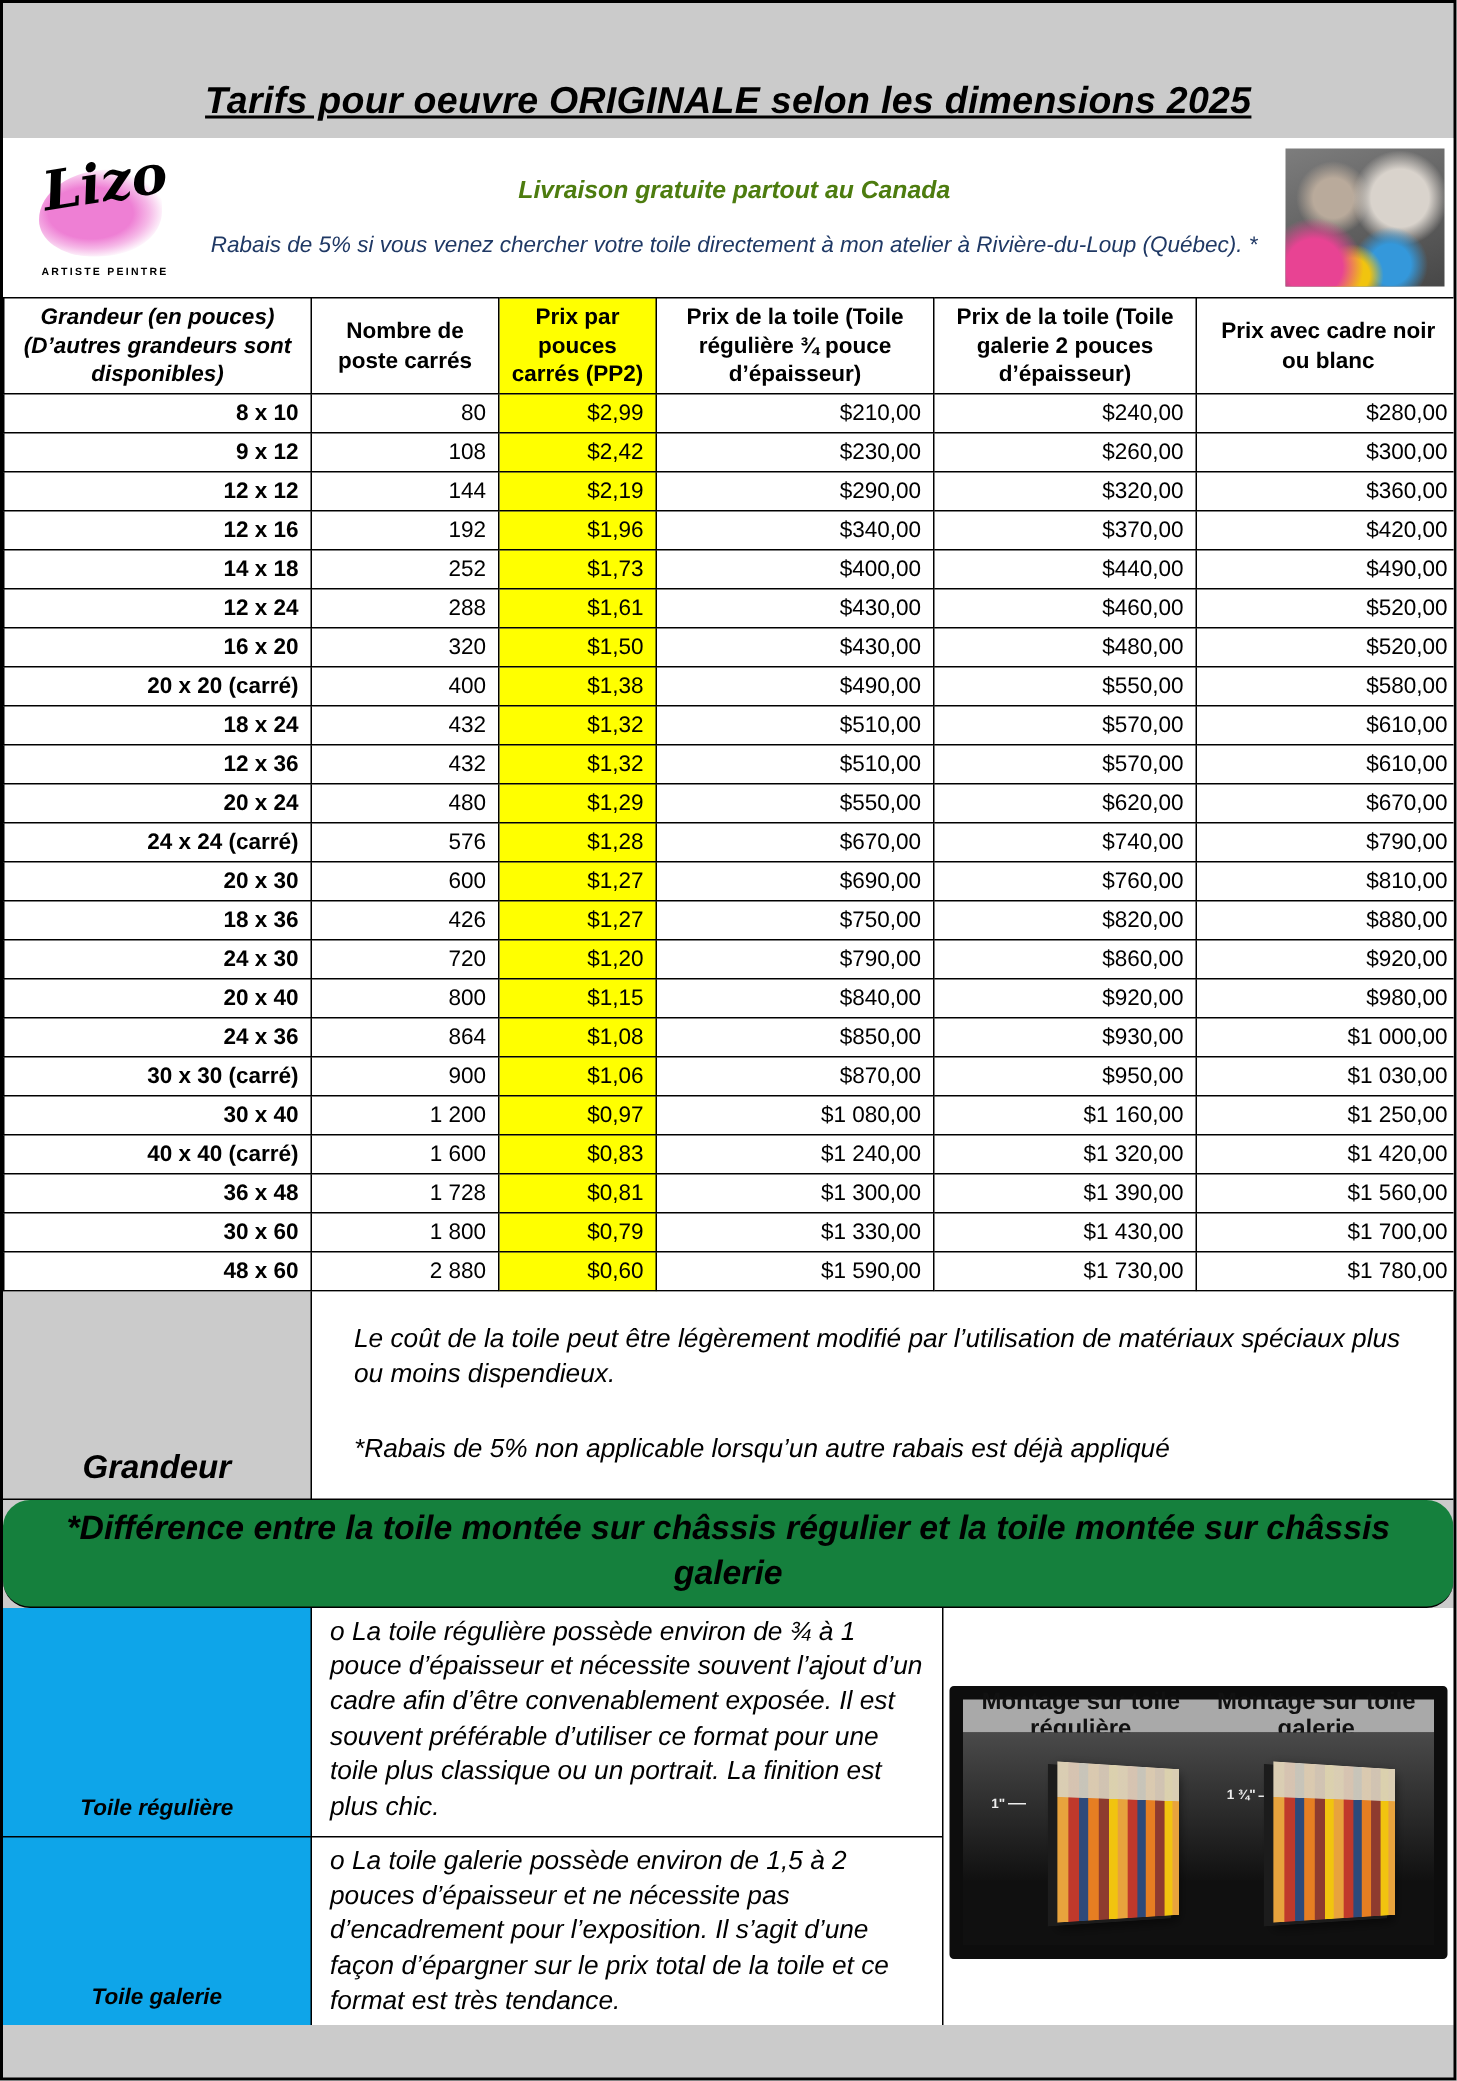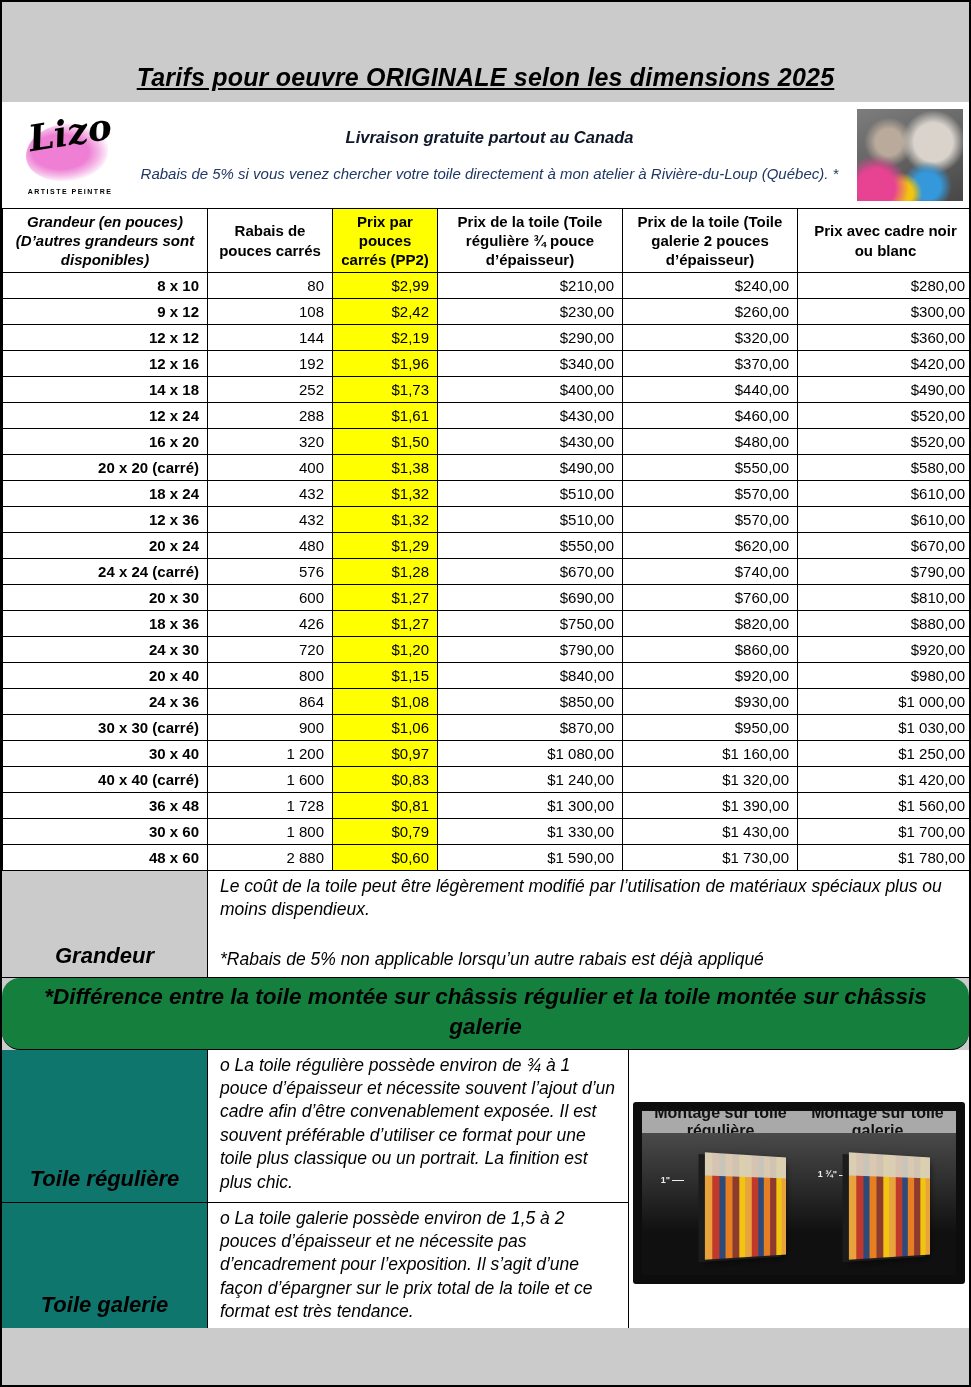--- a/index.html
+++ b/index.html
@@ -3,33 +3,33 @@
 <meta charset="utf-8">
 <title>Tarifs 2025</title>
 <style>
   html,body{margin:0;padding:0;background:#9a9a9a;}
   .page{
     width:971px;height:1387px;margin:0 auto;box-sizing:border-box;
     background:#cbcbcb;border:2px solid #000;overflow:hidden;
     font-family:"Liberation Sans",sans-serif;color:#000;
   }
   
-  .title-bar{height:100px;display:flex;align-items:flex-end;justify-content:center;padding-bottom:10px;box-sizing:border-box;}
+  .title-bar{height:90px;display:flex;align-items:flex-end;justify-content:center;padding-bottom:10px;box-sizing:border-box;}
   .title-bar span{font-size:25px;font-weight:bold;font-style:italic;text-decoration:underline;letter-spacing:.2px;}
   
   .header-zone{height:106px;background:#fff;display:flex;align-items:center;box-sizing:border-box;padding:0 6px 0 16px;}
   .logo{position:relative;width:104px;height:96px;flex:0 0 auto;}
   .logo-splash{position:absolute;left:8px;top:16px;width:82px;height:58px;
     background:radial-gradient(ellipse at 42% 50%, #ee7fd4 0 42%, rgba(238,127,212,.55) 58%, rgba(238,127,212,0) 74%);
     border-radius:62% 38% 55% 45%;}
   .logo-script{position:absolute;left:0;top:4px;width:100%;text-align:center;
     font-family:"DejaVu Serif",serif;font-style:italic;font-weight:bold;font-size:36px;transform:rotate(-9deg);}
   .logo-sub{position:absolute;bottom:8px;left:0;width:100%;text-align:center;font-size:7px;letter-spacing:1.5px;font-weight:bold;}
   .header-center{flex:1;text-align:center;padding:0 8px;}
-  .ship-line{color:#0f172a;font-weight:bold;font-style:italic;font-size:16.5px;margin-bottom:18px;}
+  .ship-line{color:#4d7c0f;font-weight:bold;font-style:italic;font-size:16.5px;margin-bottom:18px;}
   .discount-line{color:#1f3864;font-weight:normal;font-style:italic;font-size:15px;}
   .photo{flex:0 0 auto;width:106px;height:92px;
     background:
       radial-gradient(circle at 18% 86%, #e84393 0 16%, rgba(0,0,0,0) 28%),
       radial-gradient(circle at 42% 92%, #f1c40f 0 11%, rgba(0,0,0,0) 20%),
       radial-gradient(circle at 66% 84%, #3498db 0 13%, rgba(0,0,0,0) 24%),
       radial-gradient(circle at 72% 36%, #d9d3cc 0 20%, rgba(0,0,0,0) 33%),
       radial-gradient(circle at 30% 36%, #b9aa9b 0 14%, rgba(0,0,0,0) 26%),
       linear-gradient(160deg,#7d7d7d,#474747);
   }
@@ -46,31 +46,31 @@
     height:26px;padding:1px 8px 1px 4px;text-align:right;vertical-align:middle;
     font-size:15px;line-height:20px;background:#fff;
   }
   .price-table tbody td.dim{font-weight:bold;}
   .price-table tbody td.pp2{background:#ffff00;}
   
   .notes{display:grid;grid-template-columns:205px 1fr;background:#000;gap:1px;border-bottom:1px solid #000;}
   .note-label{background:#cbcbcb;display:flex;align-items:flex-end;justify-content:center;
     font-size:22px;font-weight:bold;font-style:italic;padding:4px 6px 8px;box-sizing:border-box;}
   .note-text{background:#fff;font-style:italic;font-size:17.5px;line-height:1.33;padding:4px 12px 6px;box-sizing:border-box;}
-  .note-text p{margin:0;}
+  .note-text p{margin:16px;}
   .note-text p.asterisk{margin-top:26px;}
   .nt-inclusion{min-height:80px;}
   .nt-cout{min-height:94px;}
   
   .diff-band{background:#15803d;border-bottom:1px solid #000;text-align:center;
     font-size:22.5px;font-weight:bold;font-style:italic;line-height:1.35;padding:4px 10px 6px;box-sizing:border-box;min-height:70px;display:flex;align-items:center;justify-content:center;border-radius:18px;}
   
   .canvas-section{display:grid;grid-template-columns:205px 420px 1fr;grid-template-rows:152px auto;background:#000;gap:1px;}
-  .canvas-label{background:#0f766e;display:flex;align-items:flex-end;justify-content:center;
-    font-size:22px;font-weight:bold;font-style:italic;padding:4px 0 10px;box-sizing:border-box;}
+  .canvas-label{background:#0ea5e9;display:flex;align-items:flex-end;justify-content:center;
+    font-size:15px;font-weight:bold;font-style:italic;padding:4px 0 10px;box-sizing:border-box;}
   .canvas-text{background:#fff;font-style:italic;font-size:17.5px;line-height:1.34;padding:4px 12px;box-sizing:border-box;}
   .canvas-image-cell{grid-column:3;grid-row:1 / span 2;background:#fff;display:flex;align-items:flex-start;justify-content:center;padding-top:52px;box-sizing:border-box;}
   
   .montage{width:332px;height:182px;box-sizing:border-box;border:9px solid #0d0d0d;background:#090909;border-radius:3px;}
   .montage-captions{height:22px;background:#a9a9a9;display:flex;align-items:center;box-sizing:border-box;}
   .montage-captions span{flex:1;text-align:center;font-size:16px;font-weight:bold;color:#111;}
   .montage-body{position:relative;height:calc(100% - 22px);background:linear-gradient(#4a4a4a,#101010 70%);overflow:hidden;}
   .painting{position:absolute;top:16%;height:72%;width:27%;
     background:
       linear-gradient(rgba(216,210,192,.9) 0 22%, rgba(0,0,0,0) 22%),
@@ -110,21 +110,21 @@
       <col style="width:205px">
         <col style="width:125px">
         <col style="width:105px">
       <col style="width:185px">
         <col style="width:175px">
         <col style="width:176px">
     </colgroup>
     <thead>
       <tr>
         <th class="dim-h">Grandeur (en pouces) (D’autres grandeurs sont disponibles)</th>
-        <th>Rabais de pouces carrés</th>
+        <th>Nombre de poste carrés</th>
         <th class="pp2">Prix par pouces carrés (PP2)</th>
         <th>Prix de la toile (Toile régulière ¾ pouce d’épaisseur)</th>
         <th>Prix de la toile (Toile galerie 2 pouces d’épaisseur)</th>
         <th>Prix avec cadre noir ou blanc</th>
       </tr>
     </thead>
     <tbody>
         <tr>
           <td class="dim">8 x 10</td>
           <td>80</td>

